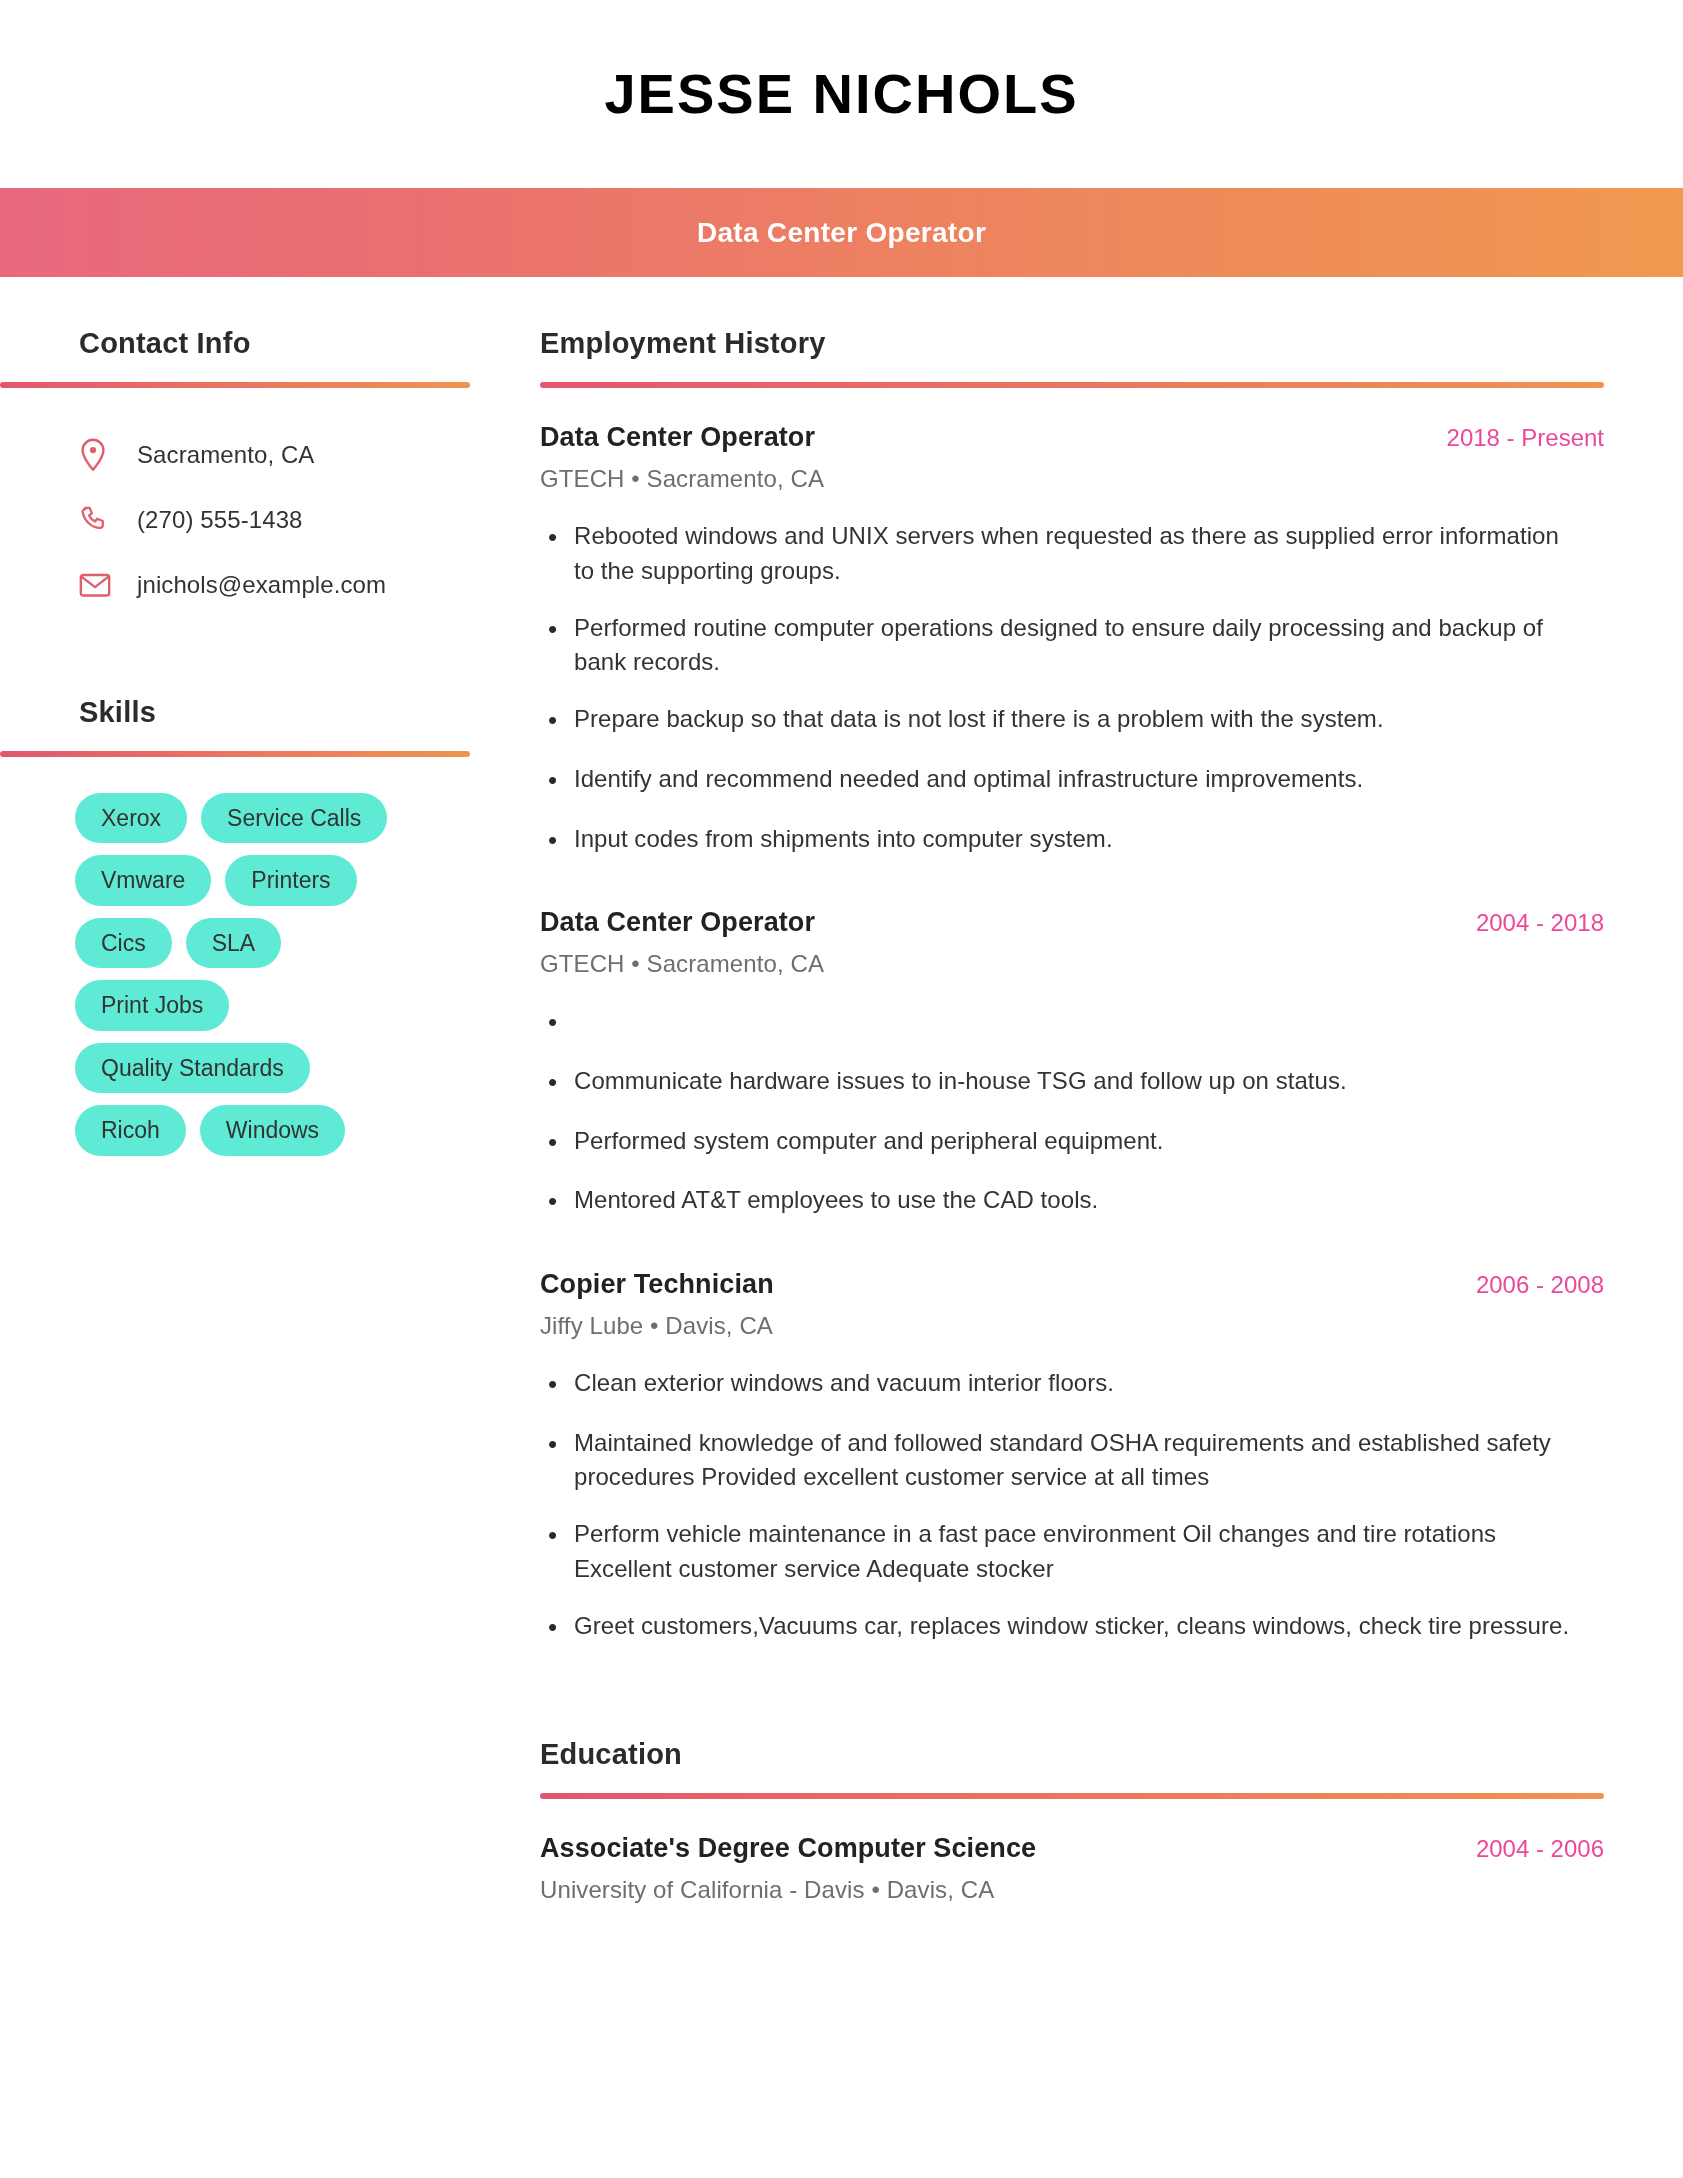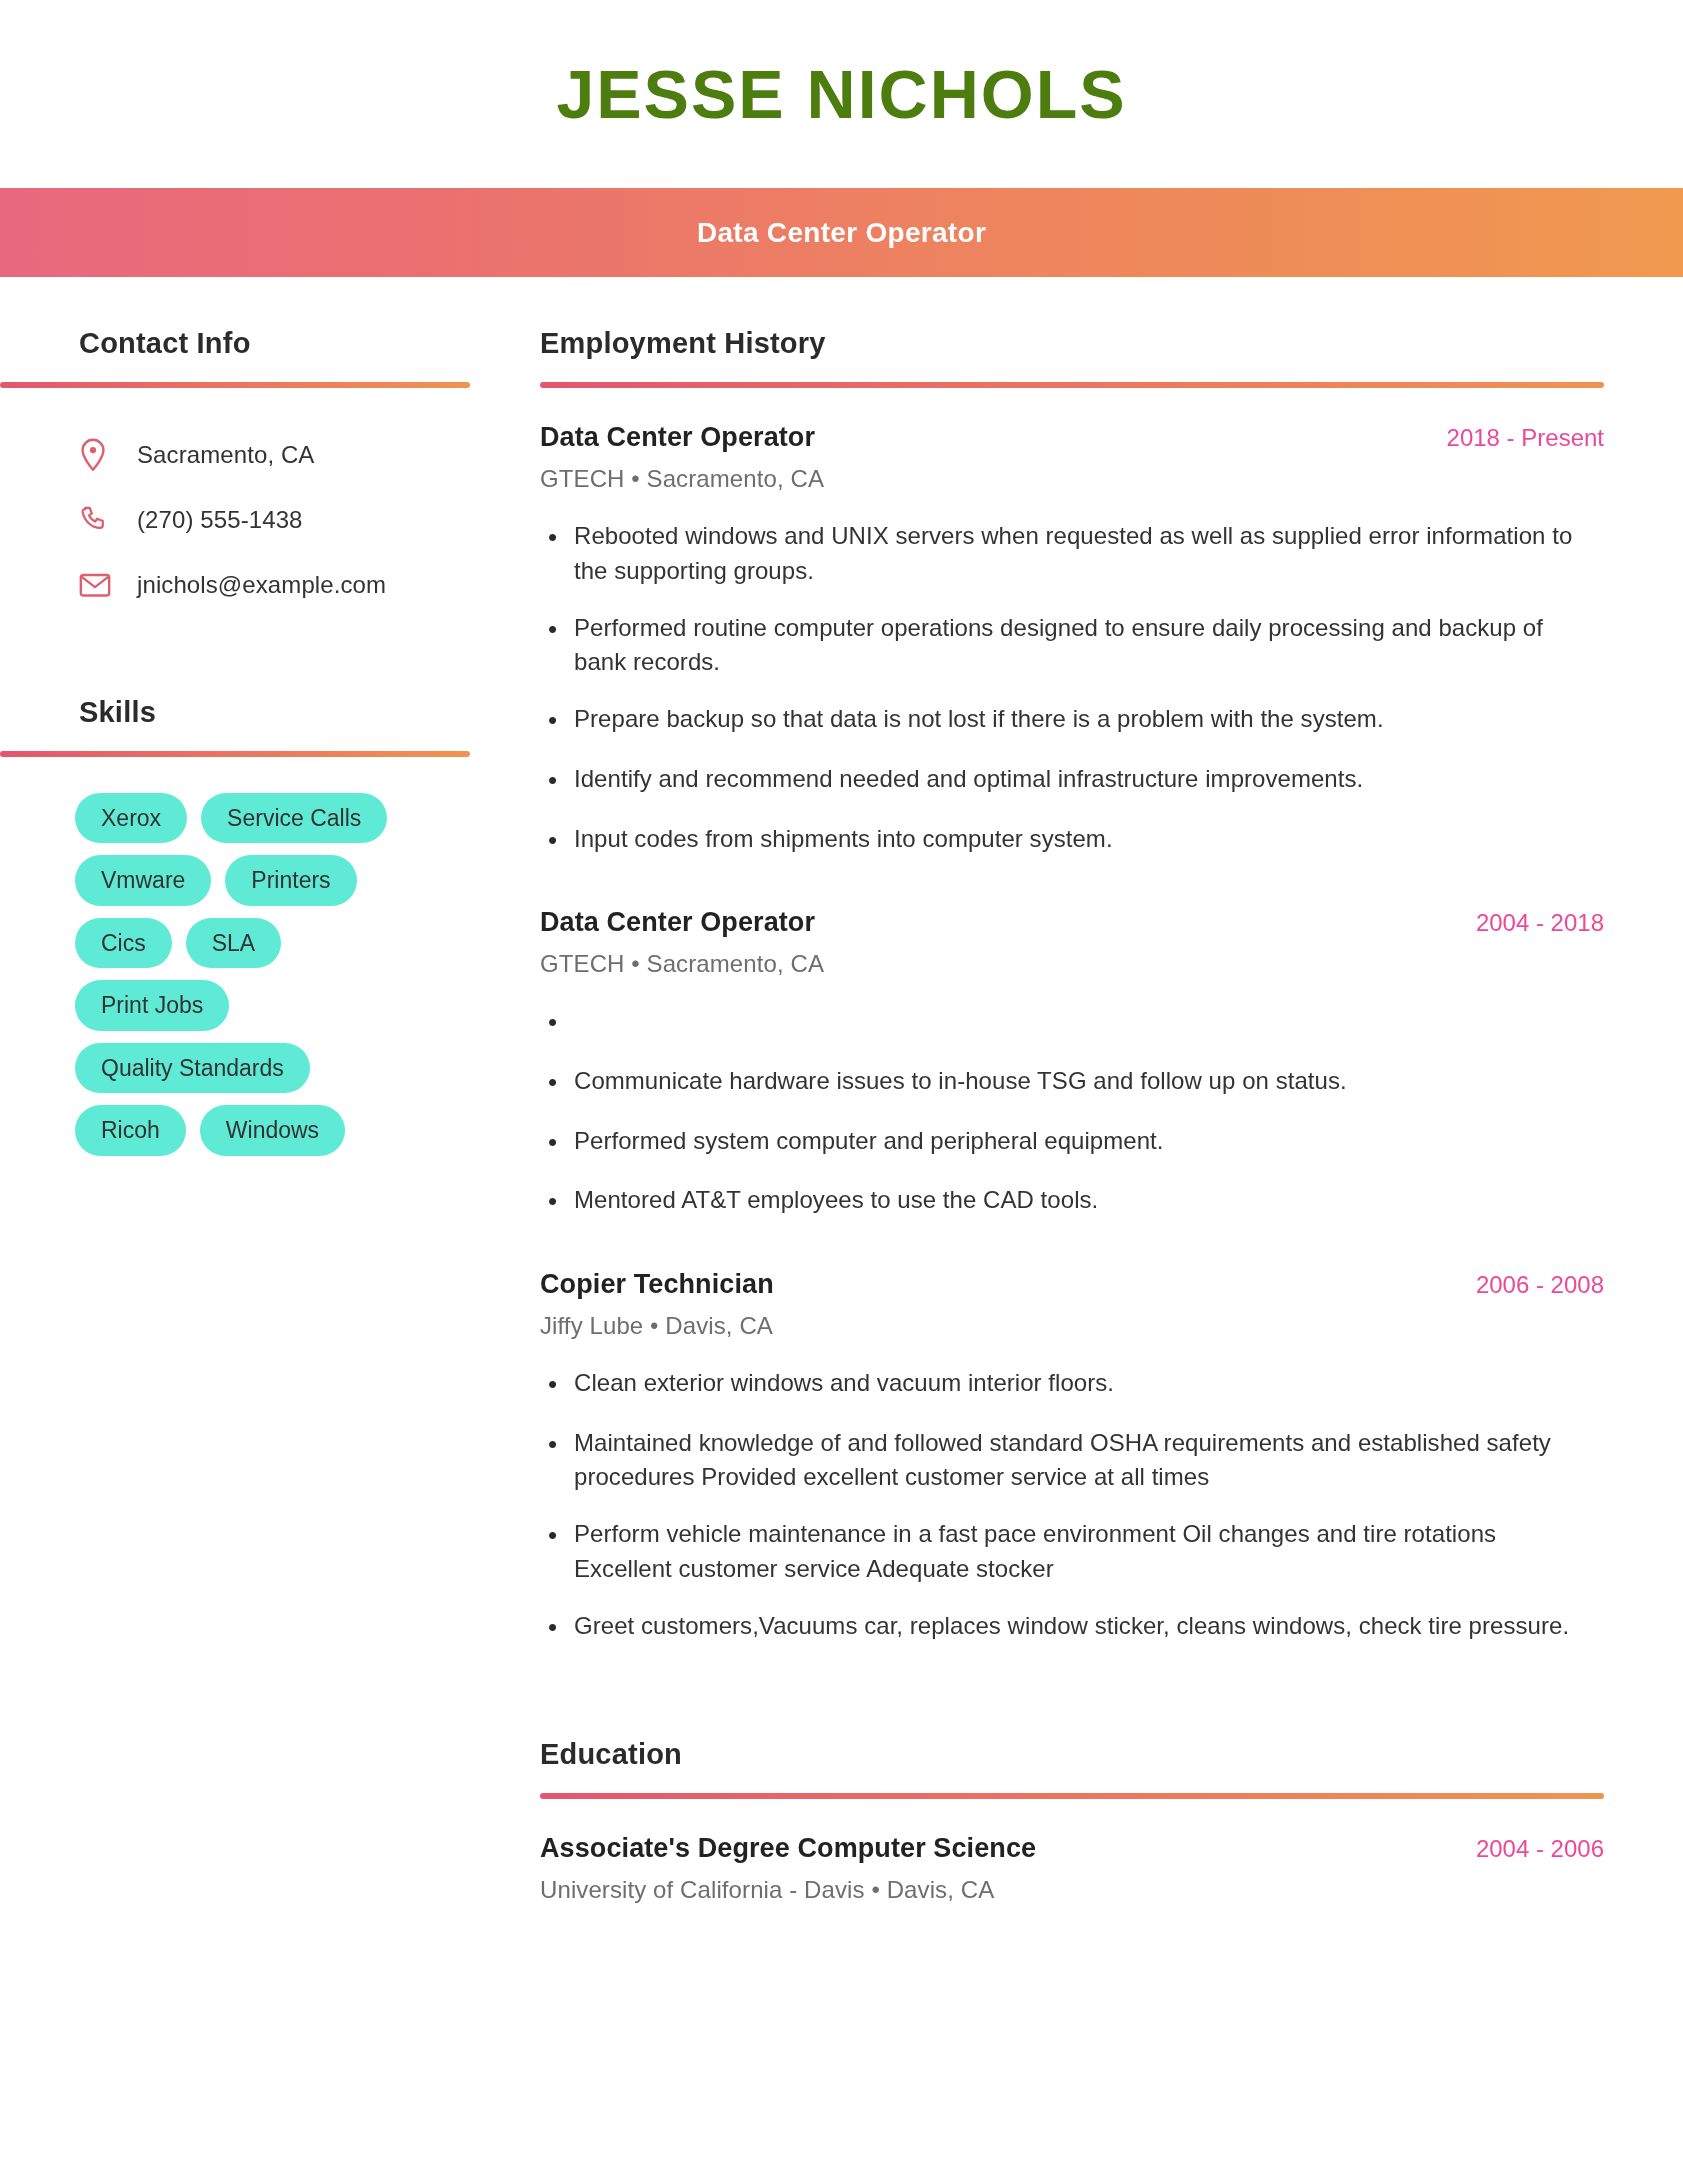--- a/index.html
+++ b/index.html
@@ -21,24 +21,24 @@
 
   
   .header-name-block {
     height: 188px;
     display: flex;
     align-items: center;
     justify-content: center;
     background: #ffffff;
   }
   .full-name {
-    font-size: 68px;
+    font-size: 56px;
     font-weight: bold;
     letter-spacing: 2px;
-    color: #4d7c0f;
+    color: #000000;
     text-transform: uppercase;
     line-height: 1;
   }
 
   .title-banner {
     height: 89px;
     background: linear-gradient(90deg, #e8697e 0%, #ea7070 25%, #ed8260 55%, #f0994f 100%);
     display: flex;
     align-items: center;
     justify-content: center;
@@ -265,21 +265,21 @@
         <div class="entries" id="employment-entries">
             <div class="entry">
               <div class="entry-head">
                 <div class="entry-role">Data Center Operator</div>
                 <div class="entry-dates">2018 - Present</div>
               </div>
               <div class="entry-sub">GTECH  •  Sacramento, CA</div>
               <div class="bullets">
                 <div class="bullet">
                   <span class="bullet-dot">•</span>
-                  <span class="bullet-text">Rebooted windows and UNIX servers when requested as well as supplied error information to the supporting groups.</span>
+                  <span class="bullet-text">Rebooted windows and UNIX servers when requested as there as supplied error information to the supporting groups.</span>
                 </div>
                 <div class="bullet">
                   <span class="bullet-dot">•</span>
                   <span class="bullet-text">Performed routine computer operations designed to ensure daily processing and backup of bank records.</span>
                 </div>
                 <div class="bullet">
                   <span class="bullet-dot">•</span>
                   <span class="bullet-text">Prepare backup so that data is not lost if there is a problem with the system.</span>
                 </div>
                 <div class="bullet">

